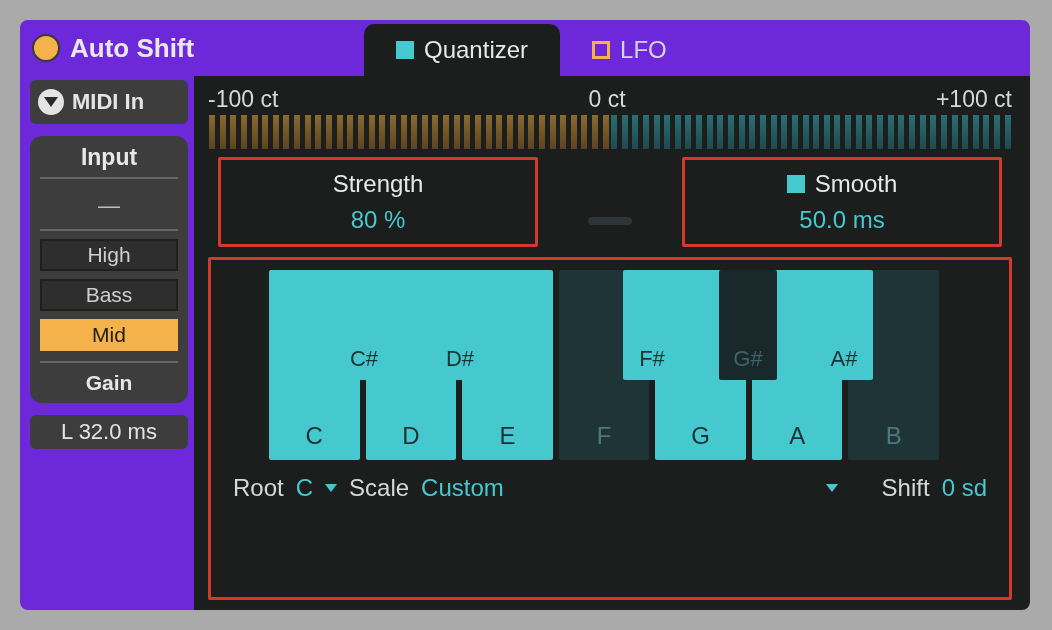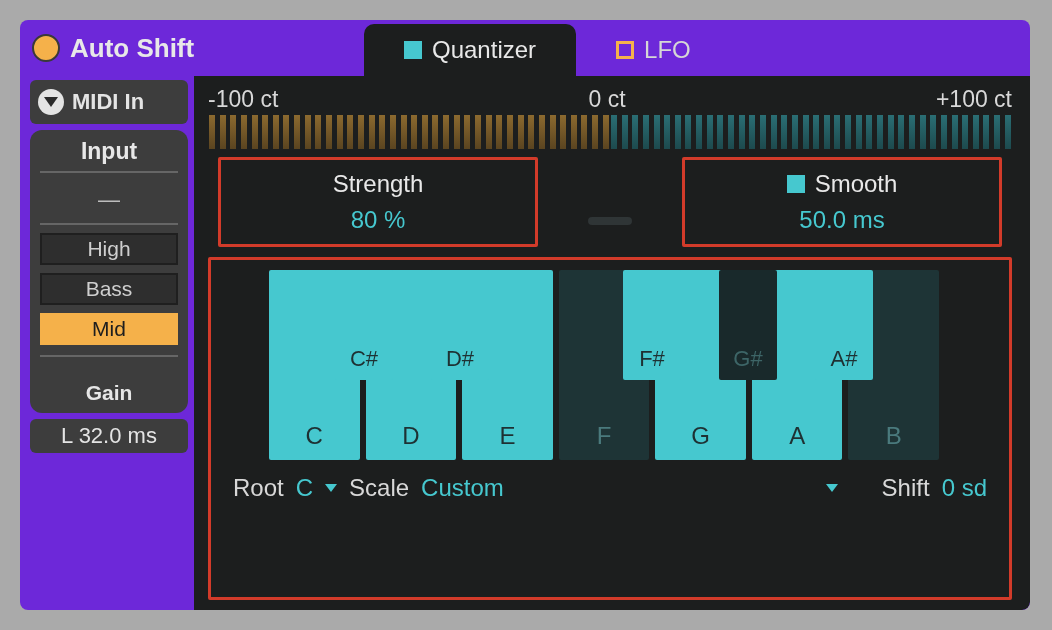--- a/index.html
+++ b/index.html
@@ -46,21 +46,21 @@
     gap: 0;
     height: 100%;
     align-items: flex-end;
   }
   .tab {
     display: flex;
     align-items: center;
     justify-content: center;
     gap: 10px;
     height: 52px;
-    padding: 0 40px;
+    padding: 0 32px;
     color: #d6d6d6;
     font-size: 24px;
     cursor: pointer;
   }
   .tab.active {
     background: #1c1e1e;
     border-top-left-radius: 10px;
     border-top-right-radius: 10px;
     color: #e8e8e8;
   }
@@ -72,21 +72,21 @@
 
   .body {
     flex: 1;
     display: flex;
   }
 
   .sidebar {
     width: 176px;
     display: flex;
     flex-direction: column;
-    gap: 6px;
+    gap: 12px;
     padding: 4px 6px 4px 10px;
   }
   .sidebar .box {
     background: #3d3d3d;
     border-radius: 6px;
     color: #e4e4e4;
     display: flex;
     align-items: center;
     justify-content: center;
     font-size: 22px;
@@ -149,21 +149,21 @@
     color: #1e1e1e;
     border-color: #f5b14a;
   }
   .gain-block {
     width: 100%;
     display: flex;
     flex-direction: column;
     align-items: center;
     gap: 4px;
     border-top: 2px solid #666;
-    padding-top: 24px;
+    padding-top: 8px;
     margin-top: 2px;
   }
   .gain-label { color: #e6e6e6; font-size: 21px; font-weight: bold; }
   .gain-row {
     display: flex; align-items: center; gap: 6px;
     width: 100%;
     justify-content: center;
   }
   .gain-val {
     background: #46c8cf;

